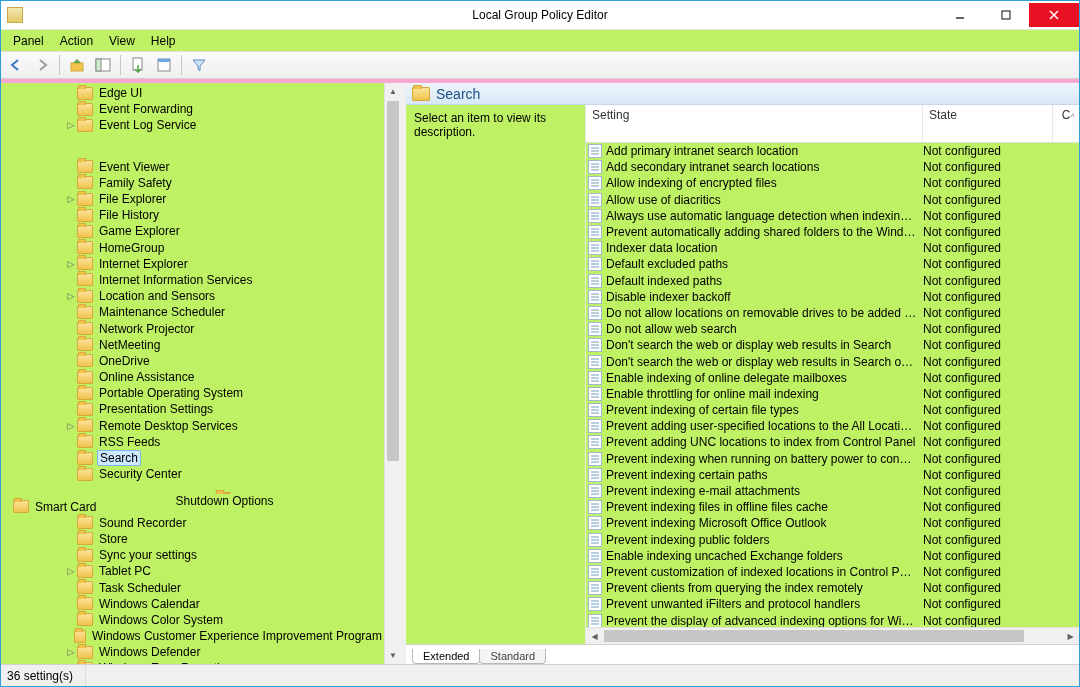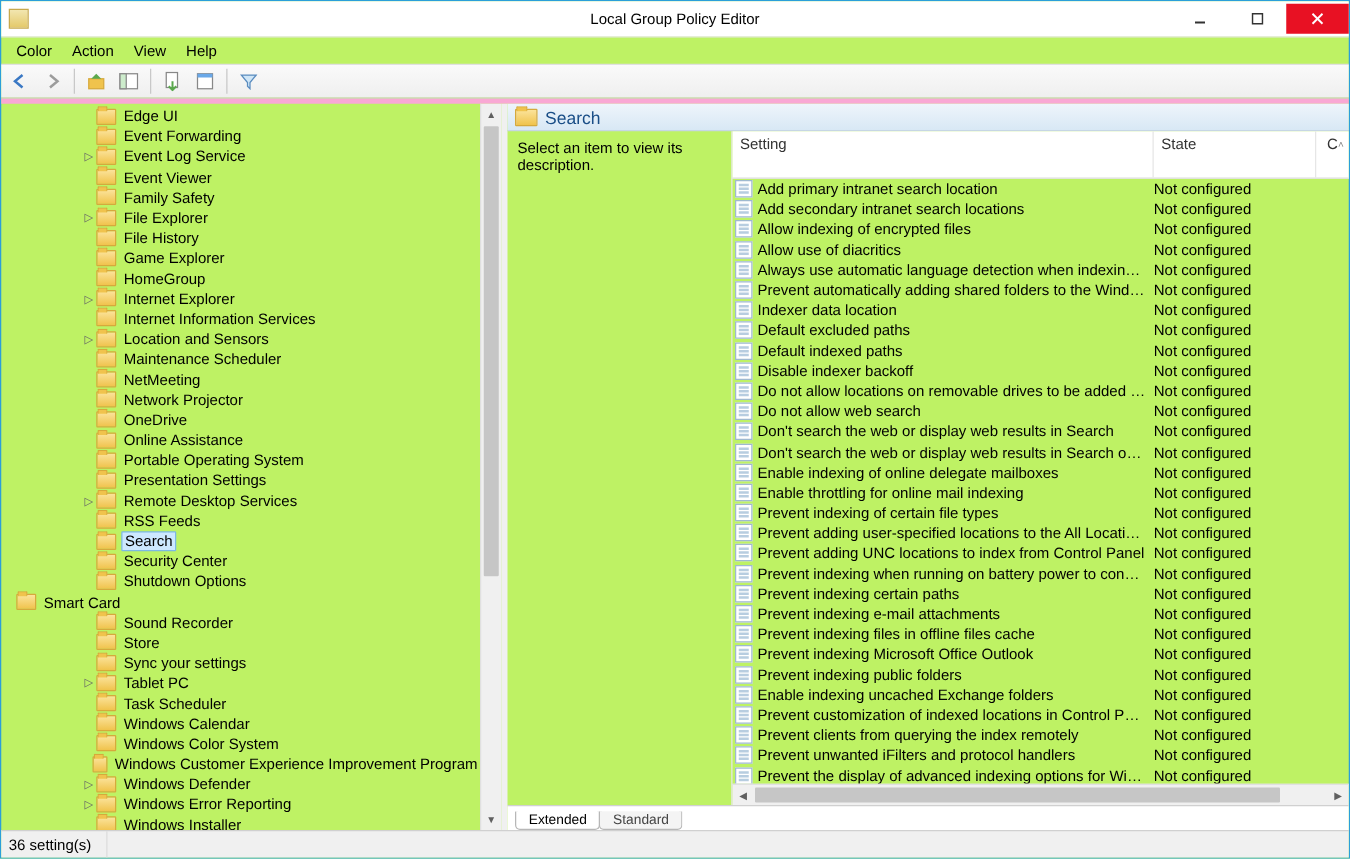--- a/index.html
+++ b/index.html
@@ -100,21 +100,21 @@
       <div class="win-btn close">
           <svg viewBox="0 0 10 10">
             <line x1="1" y1="1" x2="9" y2="9" stroke="#fff" stroke-width="1.5"></line>
             <line x1="9" y1="1" x2="1" y2="9" stroke="#fff" stroke-width="1.5"></line>
           </svg>
         </div>
     </div>
   </div>
 
   <div class="menubar">
-    <div class="menu-item">Color</div>
+    <div class="menu-item">Panel</div>
     <div class="menu-item">Action</div>
     <div class="menu-item">View</div>
     <div class="menu-item">Help</div>
   </div>
 
   <div class="toolbar">
     <div class="tool-btn">
         <svg width="14" height="14" viewBox="0 0 14 14">
           <path d="M9 2 L3 7 L9 12" fill="none" stroke="#3a78c4" stroke-width="2"></path>
         </svg>
@@ -170,21 +170,21 @@
             <div class="tree-row" style="padding-left: 64px;">
               <span class="exp none">▷</span>
               <span class="fld"></span>
               <span class="label">Event Forwarding</span>
             </div>
             <div class="tree-row" style="padding-left: 64px;">
               <span class="exp ">▷</span>
               <span class="fld"></span>
               <span class="label">Event Log Service</span>
             </div>
-            <div class="tree-row" style="padding-left: 64px;">
+            <div class="tree-row" style="padding-left: 64px; margin-top: 25px;">
               <span class="exp none">▷</span>
               <span class="fld"></span>
               <span class="label">Event Viewer</span>
             </div>
             <div class="tree-row" style="padding-left: 64px;">
               <span class="exp none">▷</span>
               <span class="fld"></span>
               <span class="label">Family Safety</span>
             </div>
             <div class="tree-row" style="padding-left: 64px;">
@@ -223,30 +223,30 @@
               <span class="label">Location and Sensors</span>
             </div>
             <div class="tree-row" style="padding-left: 64px;">
               <span class="exp none">▷</span>
               <span class="fld"></span>
               <span class="label">Maintenance Scheduler</span>
             </div>
             <div class="tree-row" style="padding-left: 64px;">
               <span class="exp none">▷</span>
               <span class="fld"></span>
+              <span class="label">Network Projector</span>
+            </div>
+            <div class="tree-row" style="padding-left: 64px;">
+              <span class="exp none">▷</span>
+              <span class="fld"></span>
               <span class="label">NetMeeting</span>
             </div>
             <div class="tree-row" style="padding-left: 64px;">
               <span class="exp none">▷</span>
               <span class="fld"></span>
-              <span class="label">Network Projector</span>
-            </div>
-            <div class="tree-row" style="padding-left: 64px;">
-              <span class="exp none">▷</span>
-              <span class="fld"></span>
               <span class="label">OneDrive</span>
             </div>
             <div class="tree-row" style="padding-left: 64px;">
               <span class="exp none">▷</span>
               <span class="fld"></span>
               <span class="label">Online Assistance</span>
             </div>
             <div class="tree-row" style="padding-left: 64px;">
               <span class="exp none">▷</span>
               <span class="fld"></span>
@@ -270,21 +270,21 @@
             <div class="tree-row selected" style="padding-left: 64px;">
               <span class="exp none">▷</span>
               <span class="fld"></span>
               <span class="label">Search</span>
             </div>
             <div class="tree-row" style="padding-left: 64px;">
               <span class="exp none">▷</span>
               <span class="fld"></span>
               <span class="label">Security Center</span>
             </div>
-            <div class="tree-row" style="padding-left: 64px;">
+            <div class="tree-row" style="padding-left: 64px; flex-direction: column;">
               <span class="exp none">▷</span>
               <span class="fld"></span>
               <span class="label">Shutdown Options</span>
             </div>
             <div class="tree-row" style="">
               <span class="exp none">▷</span>
               <span class="fld"></span>
               <span class="label">Smart Card</span>
             </div>
             <div class="tree-row" style="padding-left: 64px;">

